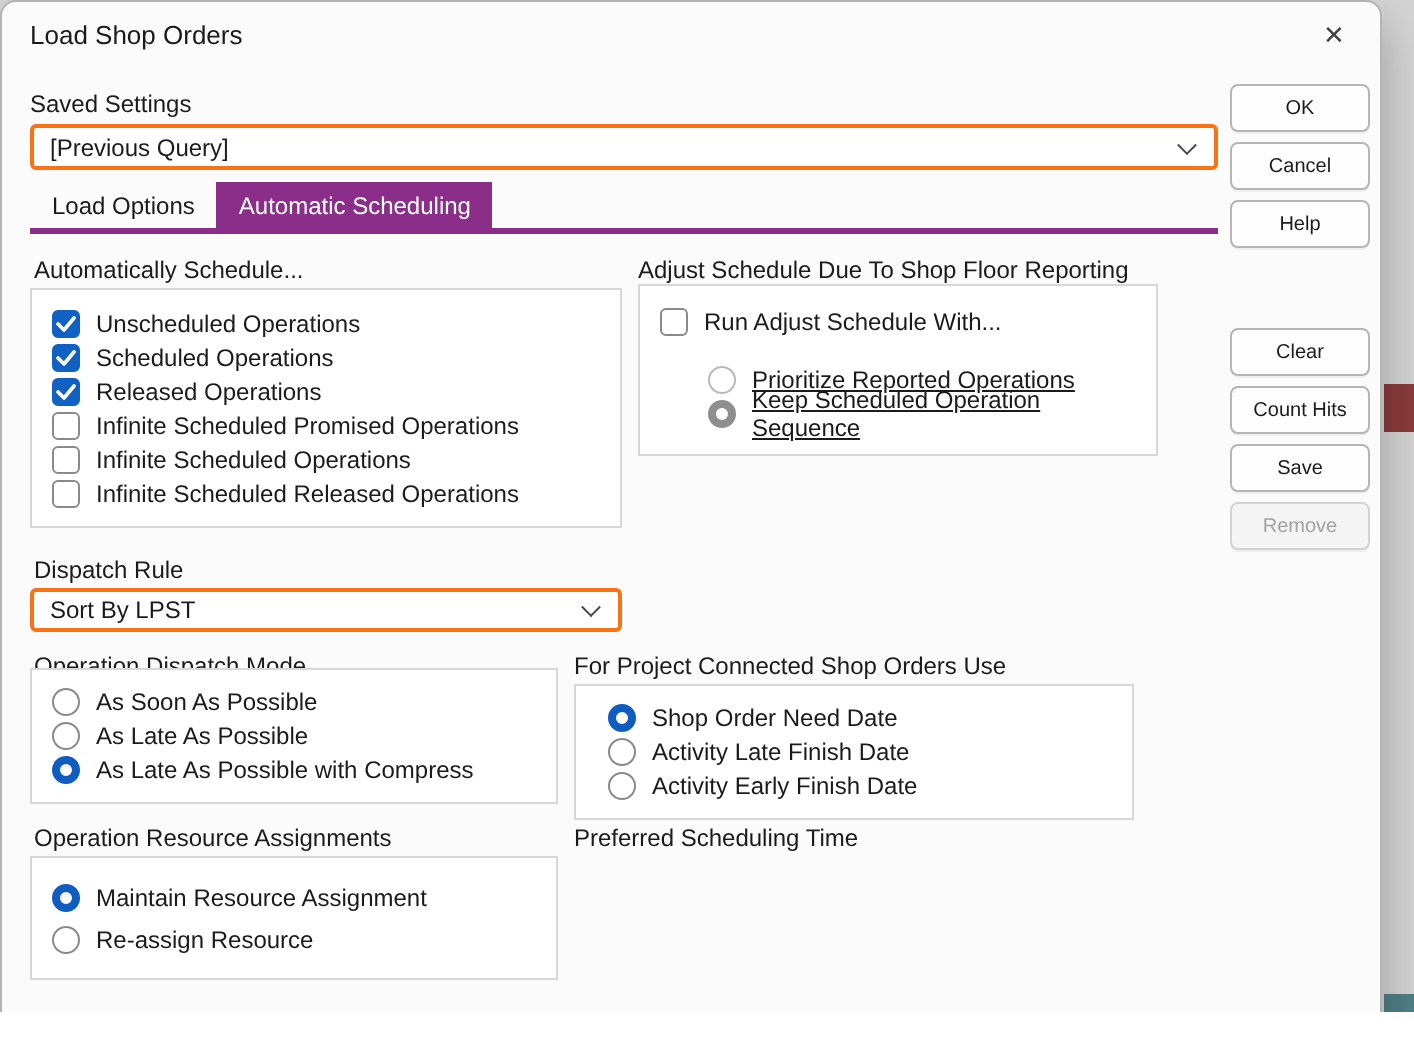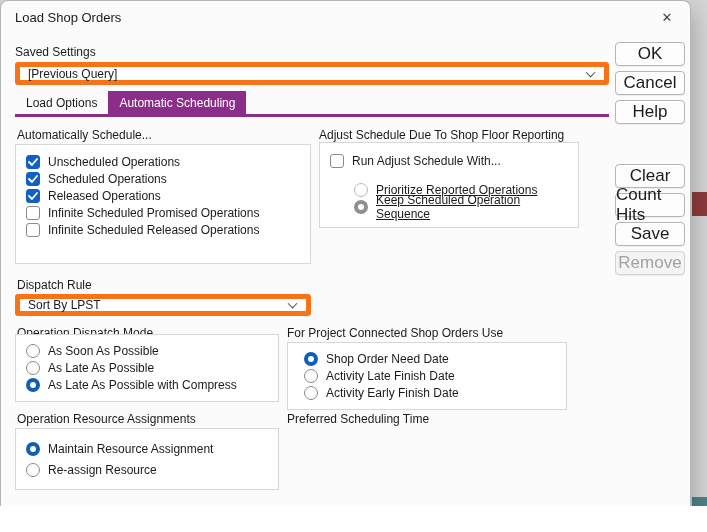--- a/index.html
+++ b/index.html
@@ -19,21 +19,21 @@
   .titlebar { position: absolute; left:0; top:0; right:0; height: 32px; display:flex; align-items:center; }
   .title { margin-left: 14px; font-size: 13px; color:#1b1b1b; }
   .close-btn {
     position:absolute; right: 8px; top: 4px; width: 30px; height: 24px;
     display:flex; align-items:center; justify-content:center;
     font-size: 13px; color:#444; cursor: pointer; border-radius: 4px;
   }
   .field-label { position: absolute; color:#1b1b1b; }
 
   .combo {
-    position:absolute; background:#fff; border:5px solid #f97316; border-radius:3px;
+    position:absolute; background:#fff; border:2px solid #f97316; border-radius:3px;
     display:flex; align-items:center; padding: 0 24px 0 8px; cursor:pointer;
   }
   .combo .chev {
     position:absolute; right:10px; top:50%; width:7px; height:7px;
     border-right:1.4px solid #4a4a4a; border-bottom:1.4px solid #4a4a4a;
     transform: translateY(-70%) rotate(45deg);
   }
 
   .tabs { position:absolute; left:14px; top:90px; height:23px; display:flex; }
   .tab { padding: 0 11px; display:flex; align-items:center; cursor:pointer; color:#1b1b1b; }
@@ -54,21 +54,21 @@
     width:14px; height:14px; border-radius:50%; border:1px solid #8a8a8a; background:#fff; flex:0 0 auto;
   }
   .radio.selected { border:4.5px solid #0f5dc0; }
   .radio.selected.gray { border-color:#8f8f8f; }
   .radio.dim { border-color:#b9b9b9; }
 
   .btn {
     position:absolute; left:614px; width:70px; height:24px;
     background:#fdfdfd; border:1px solid #b5b5b5; border-radius:4px;
     display:flex; align-items:center; justify-content:center;
-    font-size:17px; color:#1b1b1b; cursor:pointer;
+    font-size:10px; color:#1b1b1b; cursor:pointer;
     box-shadow: 0 1px 0 rgba(0,0,0,.05);
   }
   .btn.disabled { background:#f4f4f4; border-color:#d2d2d2; color:#a2a2a2; cursor:default; }
 
   .time-row { display:flex; align-items:center; height:25px; }
   .time-row .tlabel { width:94px; }
   .time-input {
     width:116px; height:18px; background:#fff; border:1px solid #2a2a2a;
     font-family:"Liberation Sans",sans-serif; font-size:12px; padding:0 4px;
   }
@@ -126,20 +126,24 @@
         <span class="cb checked">
             <svg viewBox="0 0 10 8" width="10" height="8">
               <polyline points="1,4 4,7 9,1" fill="none" stroke="#fff" stroke-width="1.8" stroke-linecap="round" stroke-linejoin="round"></polyline>
             </svg>
           </span>
         <span>Released Operations</span>
       </div>
       <div class="ctlrow">
         <span class="cb"></span>
         <span>Infinite Scheduled Promised Operations</span>
+      </div>
+      <div class="ctlrow">
+        <span class="cb"></span>
+        <span>Infinite Scheduled Operations</span>
       </div>
       <div class="ctlrow">
         <span class="cb"></span>
         <span>Infinite Scheduled Released Operations</span>
       </div>
     </div>
 
     <span class="field-label" style="left:318px; top:127px;">Adjust Schedule Due To Shop Floor Reporting</span>
     <div class="groupbox" style="left:318px; top:141px; width:260px; height:86px; padding:9px 10px;">
       <div class="ctlrow">

